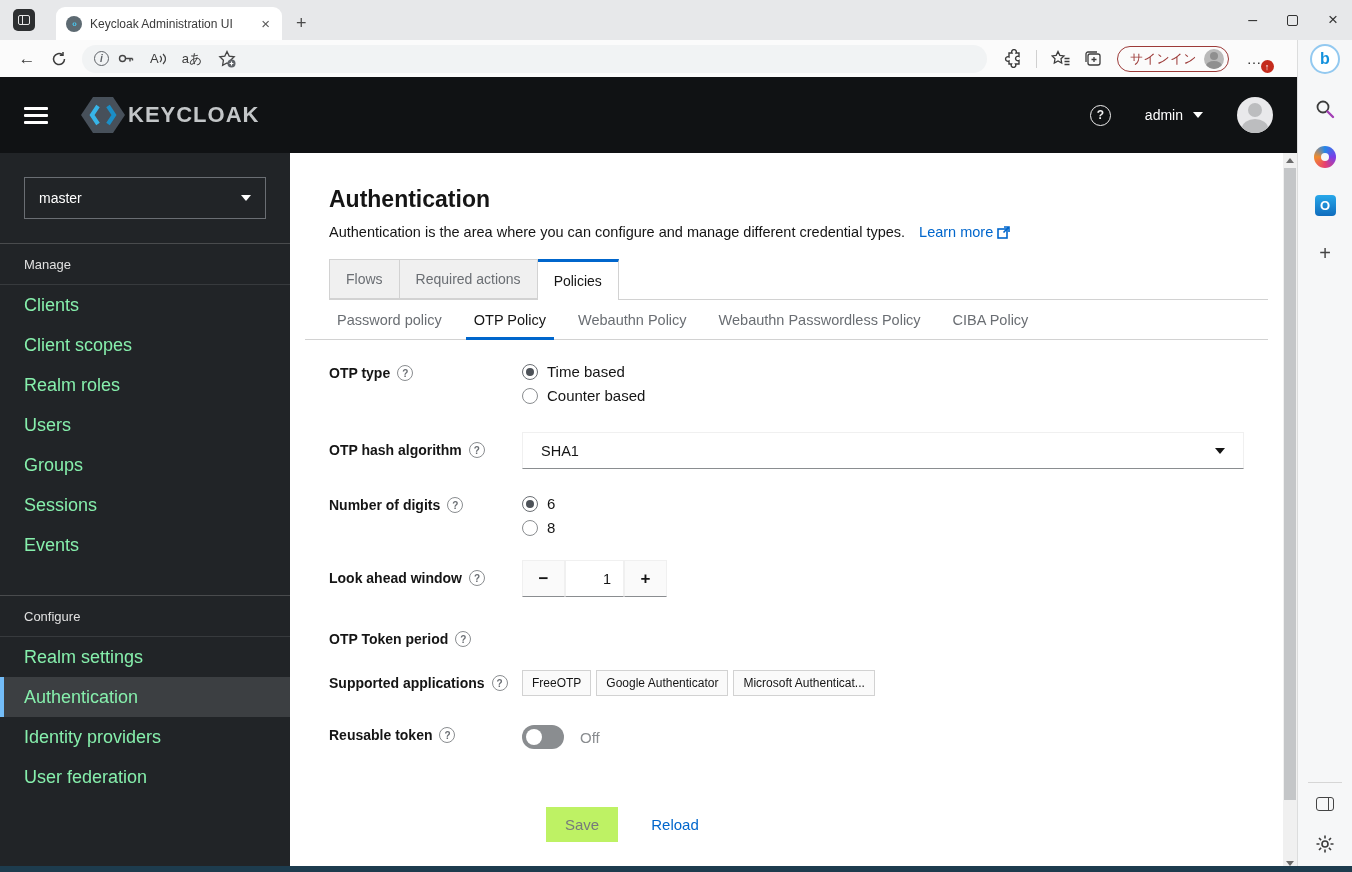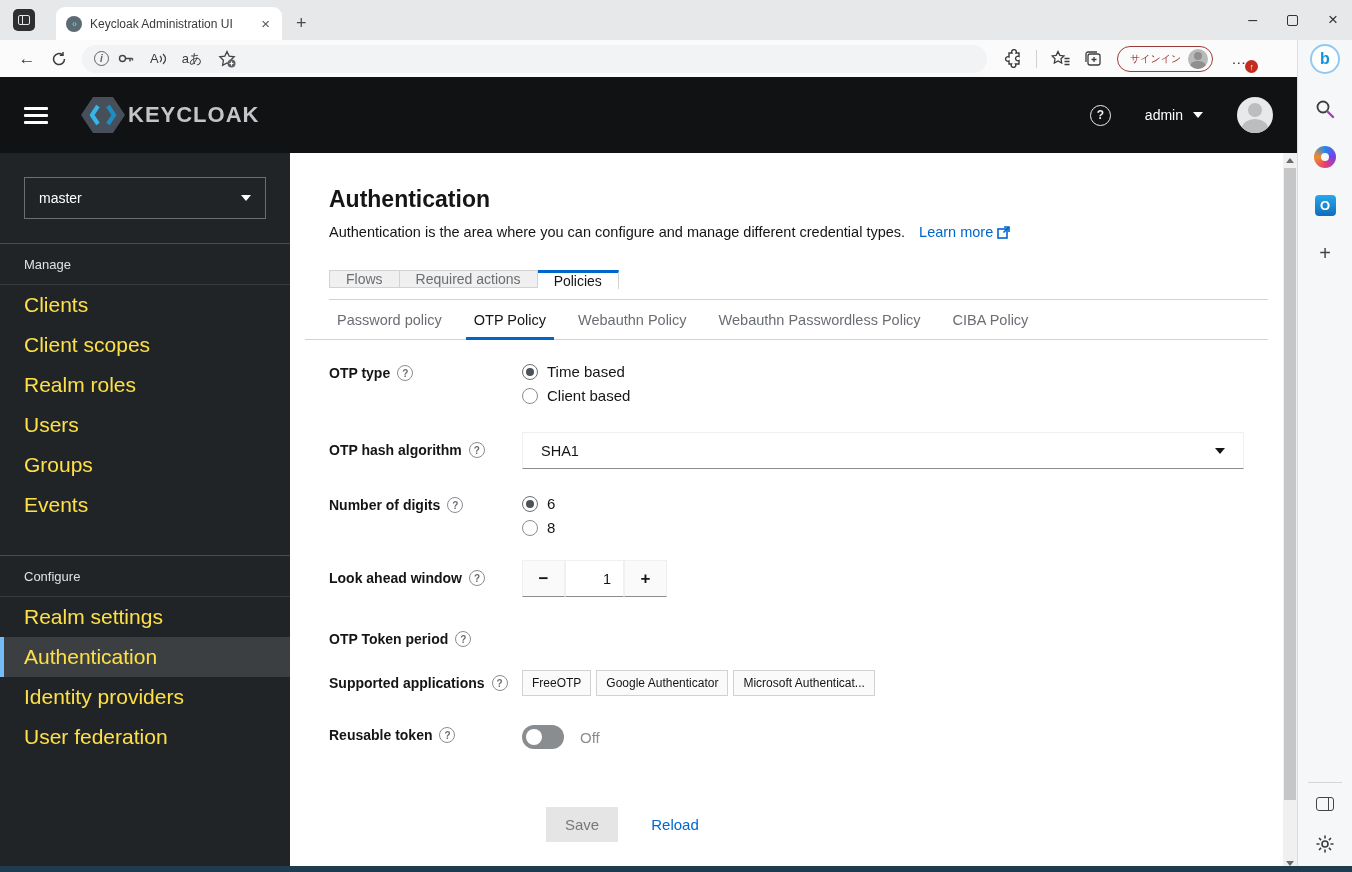--- a/index.html
+++ b/index.html
@@ -34,21 +34,21 @@
   .addr .info-i { width:15px; height:15px; border:1.2px solid #5f6368; border-radius:50%; color:#5f6368; font-size:10px; font-style:italic; font-weight:bold; display:flex; align-items:center; justify-content:center; flex:none; }
   .url { flex:1; font-size:13px; white-space:nowrap; overflow:hidden; }
   .url .host { color:#1b1b1b; }
   .url .rest { color:#5f6368; }
   .addr-icons { display:flex; align-items:center; gap:16px; padding-right:4px; }
   .tb-icon { display:flex; align-items:center; justify-content:center; color:#444; }
   .tb-text { font-size:13px; color:#3c3c3c; }
   .toolbar-right { display:flex; align-items:center; gap:14px; margin-left:10px; }
   .divider-v { width:1px; height:18px; background:#d0d0d0; }
   .signin { height:26px; border:1px solid #9c3a38; border-radius:14px; display:flex; align-items:center; gap:7px; padding:0 4px 0 12px; }
-  .signin-label { color:#9c3a38; font-size:10px; }
+  .signin-label { color:#9c3a38; font-size:13px; }
   .signin-av { width:20px; height:20px; border-radius:50%; background:#b9b9b9; position:relative; overflow:hidden; }
   .signin-av::before { content:""; position:absolute; left:6px; top:3px; width:8px; height:8px; border-radius:50%; background:#8f8f8f; }
   .signin-av::after { content:""; position:absolute; left:2px; top:12px; width:16px; height:10px; border-radius:50%; background:#8f8f8f; }
   .more-wrap { position:relative; padding:2px 4px; }
   .more-dots { font-size:15px; color:#333; letter-spacing:1px; }
   .badge { position:absolute; right:-7px; bottom:-4px; width:13px; height:13px; border-radius:50%; background:#c42b1c; color:#fff; font-size:9px; display:flex; align-items:center; justify-content:center; }
 
   
   .edge-sidebar { width:55px; background:#f6f7f8; border-left:1px solid #dcdddd; display:flex; flex-direction:column; align-items:center; }
   .bing { margin-top:4px; width:30px; height:30px; border-radius:50%; border:2px solid #93c9f0; background:#fff; color:#1291dd; font-weight:bold; font-size:16px; display:flex; align-items:center; justify-content:center; }
@@ -77,32 +77,32 @@
   .avatar::before { content:""; position:absolute; left:11px; top:6px; width:14px; height:14px; border-radius:50%; background:#bcbdbf; }
   .avatar::after { content:""; position:absolute; left:5px; top:22px; width:26px; height:18px; border-radius:50%; background:#bcbdbf; }
 
   
   .app-body { flex:1; display:flex; min-height:0;gap:15px; }
   .sidebar { width:290px; background:#212427; color:#fff; flex:none; display:flex; flex-direction:column; }
   .realm-box { margin:24px; height:42px; border:1px solid #6a6e73; display:flex; align-items:center; justify-content:space-between; padding:0 14px; font-size:14px; }
   .realm-box .caret { border-top-color:#fff; }
   .nav-group { border-top:1px solid rgba(255,255,255,0.18); }
   .nav-group-title { padding:13px 24px 12px; font-size:13px; color:#e0e0e0; border-bottom:1px solid rgba(255,255,255,0.10); }
-  .nav-item { height:40px; display:flex; align-items:center; padding:0 24px; font-size:21px; color:#fde047; position:relative; }
+  .nav-item { height:40px; display:flex; align-items:center; padding:0 24px; font-size:18px; color:#86efac; position:relative; }
   .nav-item.active { background:#3c3f42; }
   .nav-item.active::before { content:""; position:absolute; left:0; top:0; bottom:0; width:4px; background:#73bcf7; }
 
   
   .content { flex:1; background:#fff; min-width:0; overflow:hidden; position:relative; }
   .page-title { margin:33px 24px 0; font-size:23px; font-weight:600; color:#151515; }
   .page-desc { margin:11px 24px 0; font-size:14.5px; color:#151515; }
   .learn-more { color:#0066cc; margin-left:14px; text-decoration:none; }
   .ext-ico { display:inline-block; vertical-align:-2px; margin-left:4px; }
 
-  .box-tabs { display:flex; margin:17px 0 0 24px; padding-right:24px; border-bottom:1px solid #d2d2d2; height:41px;align-items:center; }
+  .box-tabs { display:flex; margin:17px 0 0 24px; padding-right:24px; border-bottom:1px solid #d2d2d2; height:41px; }
   .box-tab { padding:0 16px; display:flex; align-items:center; font-size:14px; color:#6a6e73; background:#f0f0f0; border:1px solid #d2d2d2; border-left:none; }
   .box-tab:first-child { border-left:1px solid #d2d2d2; }
   .box-tab.active { background:#fff; color:#151515; border-top:3px solid #0066cc; border-bottom:none; margin-bottom:-1px; }
   .box-tabs .spacer { flex:1; }
 
   .sub-tabs { display:flex; padding-left:16px; border-bottom:1px solid #d2d2d2; height:40px; margin-right:0; }
   .sub-tab { padding:12px 16px; display:flex; align-items:center; font-size:14.5px; color:#6a6e73; position:relative; }
   .sub-tab.active { color:#151515; }
   .sub-tab.active::after { content:""; position:absolute; left:8px; right:8px; bottom:-1px; height:3px; background:#0066cc; }
 
@@ -131,21 +131,21 @@
   .inline { display:flex; align-items:center; }
 
   .chips { display:flex; gap:5px; }
   .chip { border:1px solid #d2d2d2; background:#fafafa; font-size:12px; color:#151515; padding:5px 9px; white-space:nowrap; }
 
   .toggle { width:42px; height:24px; border-radius:12px; background:#8a8d90; position:relative; flex:none; }
   .toggle::after { content:""; position:absolute; left:4px; top:4px; width:16px; height:16px; border-radius:50%; background:#fff; }
   .toggle-state { margin-left:16px; font-size:15px; color:#8a8d90; }
 
   .actions { display:flex; align-items:center; gap:33px; margin:58px 0 0 217px; }
-  .btn-save { background:#e5e5e5; color:#76797c; border:none; font-size:15px; padding:9px 19px; font-family:"Liberation Sans",sans-serif; }
+  .btn-save { background:#bef264; color:#76797c; border:none; font-size:15px; padding:9px 19px; font-family:"Liberation Sans",sans-serif; }
   .link-reload { color:#0066cc; font-size:15px; text-decoration:none; }
 
   
   .scroll-col { width:14px; background:#f0f0f0; flex:none; display:flex; flex-direction:column; align-items:center; position:relative; }
   .sc-arrow { height:14px; display:flex; align-items:center; justify-content:center; }
   .tri-up { width:0; height:0; border-left:4px solid transparent; border-right:4px solid transparent; border-bottom:5px solid #6a6a6a; }
   .tri-down { width:0; height:0; border-left:4px solid transparent; border-right:4px solid transparent; border-top:5px solid #6a6a6a; margin-top:auto; }
   .sc-thumb { position:absolute; top:15px; left:1px; width:12px; height:632px; background:#c4c6c8; }
   .sc-bottom { position:absolute; bottom:0; left:0; right:0; height:14px; display:flex; align-items:center; justify-content:center; }
 </style>
@@ -270,20 +270,21 @@
               <span>master</span>
               <span class="caret"></span>
             </div>
             <div class="nav-group">
               <div class="nav-group-title">Manage</div>
               <div class="nav-item">Clients</div>
               <div class="nav-item">Client scopes</div>
               <div class="nav-item">Realm roles</div>
               <div class="nav-item">Users</div>
               <div class="nav-item">Groups</div>
+              <div class="nav-item">Sessions</div>
               <div class="nav-item">Events</div>
             </div>
             <div class="nav-group" style="margin-top:30px;">
               <div class="nav-group-title">Configure</div>
               <div class="nav-item">Realm settings</div>
               <div class="nav-item active">Authentication</div>
               <div class="nav-item">Identity providers</div>
               <div class="nav-item">User federation</div>
             </div>
           </nav>
@@ -319,21 +320,21 @@
                     <span>OTP type</span>
                     <span class="q-ico">?</span>
                   </div>
                 <div class="fcontrol">
                   <div class="radio-row">
                       <span class="radio checked"></span>
                       <span>Time based</span>
                     </div>
                   <div class="radio-row">
                       <span class="radio"></span>
-                      <span>Client based</span>
+                      <span>Counter based</span>
                     </div>
                 </div>
               </div>
 
               <div class="frow" style="margin-bottom:26px;">
                 <div class="flabel" style="padding-top:10px;">
                     <span>OTP hash algorithm</span>
                     <span class="q-ico">?</span>
                   </div>
                 <div class="fcontrol">

